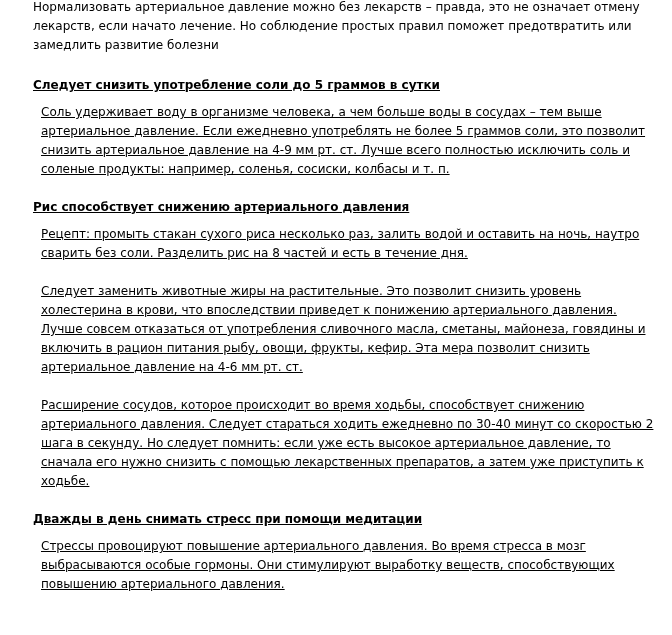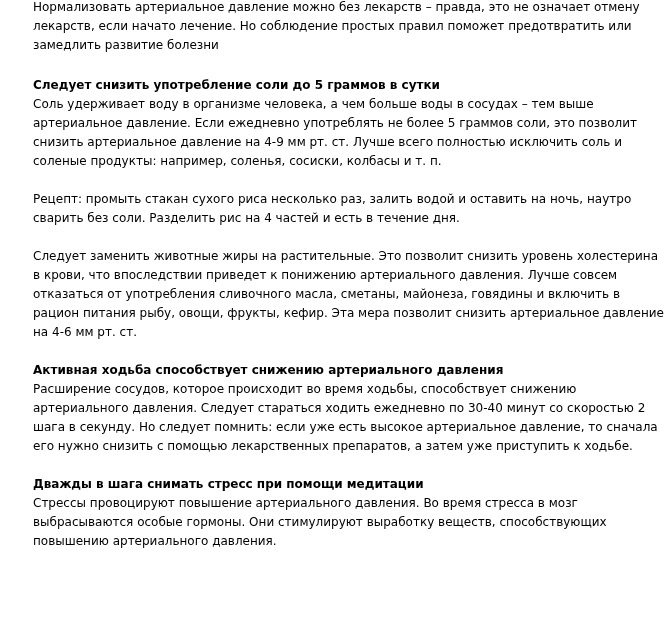--- a/index.html
+++ b/index.html
@@ -3,47 +3,47 @@
 <meta charset="utf-8">
 <style>
   html, body { margin: 0; padding: 0; background: #ffffff; }
   body {
     width: 672px; height: 635px; overflow: hidden;
     font-family: "DejaVu Sans", "Liberation Sans", sans-serif;
     font-size: 12px; color: #000000;
   }
   .page { position: relative; padding: 0 4px 0 33px; }
   .intro { margin: 0; line-height: 19px; padding-top: 0; position: relative; top: -2px; }
-  .section { margin-top: 19px; }
+  .section { margin-top: 19px; text-decoration: underline; }
   .section-title { font-weight: bold; line-height: 19px; margin: 0; }
-  .para { margin: 0; line-height: 19px; }
+  .para { margin: 8px; line-height: 19px; }
 </style>
 </head>
 <body>
 
 <div class="page">
   <p class="intro">Нормализовать артериальное давление можно без лекарств – правда, это не означает отмену лекарств, если начато лечение. Но соблюдение простых правил поможет предотвратить или замедлить развитие болезни</p>
 
   <div class="section">
     <p class="section-title">Следует снизить употребление соли до 5 граммов в сутки</p>
     <p class="para">Соль удерживает воду в организме человека, а чем больше воды в сосудах – тем выше артериальное давление. Если ежедневно употреблять не более 5 граммов соли, это позволит снизить артериальное давление на 4-9 мм рт. ст. Лучше всего полностью исключить соль и соленые продукты: например, соленья, сосиски, колбасы и т. п.</p>
   </div>
 
   <div class="section">
-    <p class="para">Рецепт: промыть стакан сухого риса несколько раз, залить водой и оставить на ночь, наутро сварить без соли. Разделить рис на 4 частей и есть в течение дня.</p>
+    <p class="section-title">Рис способствует снижению артериального давления</p>
+    <p class="para">Рецепт: промыть стакан сухого риса несколько раз, залить водой и оставить на ночь, наутро сварить без соли. Разделить рис на 8 частей и есть в течение дня.</p>
   </div>
 
   <div class="section">
     <p class="para">Следует заменить животные жиры на растительные. Это позволит снизить уровень холестерина в крови, что впоследствии приведет к понижению артериального давления. Лучше совсем отказаться от употребления сливочного масла, сметаны, майонеза, говядины и включить в рацион питания рыбу, овощи, фрукты, кефир. Эта мера позволит снизить артериальное давление на 4-6 мм рт. ст.</p>
   </div>
 
   <div class="section">
-    <p class="section-title">Активная ходьба способствует снижению артериального давления</p>
     <p class="para">Расширение сосудов, которое происходит во время ходьбы, способствует снижению артериального давления. Следует стараться ходить ежедневно по 30-40 минут со скоростью 2 шага в секунду. Но следует помнить: если уже есть высокое артериальное давление, то сначала его нужно снизить с помощью лекарственных препаратов, а затем уже приступить к ходьбе.</p>
   </div>
 
   <div class="section">
-    <p class="section-title">Дважды в шага снимать стресс при помощи медитации</p>
+    <p class="section-title">Дважды в день снимать стресс при помощи медитации</p>
     <p class="para">Стрессы провоцируют повышение артериального давления. Во время стресса в мозг выбрасываются особые гормоны. Они стимулируют выработку веществ, способствующих повышению артериального давления.</p>
 
   </div>
 
 </div>
 
 </body></html>

